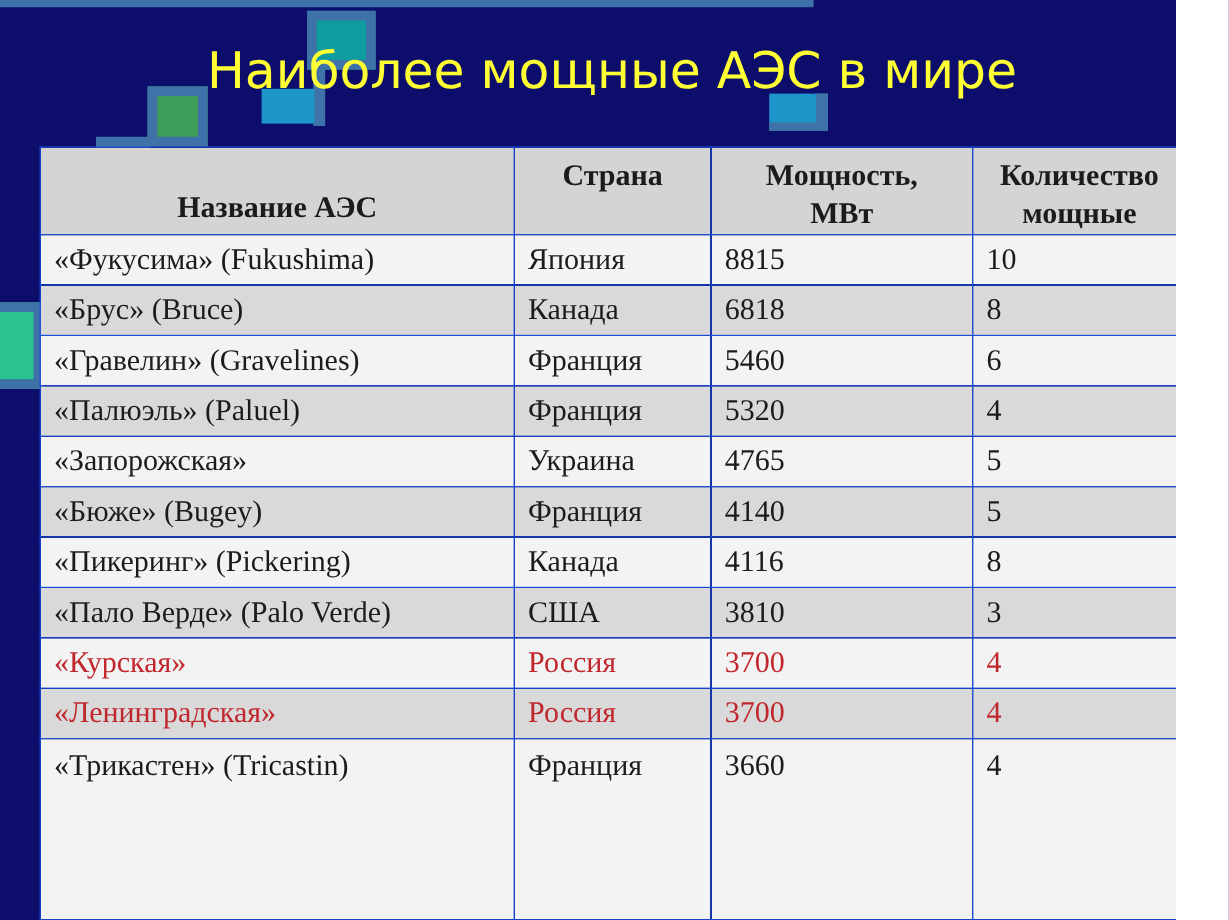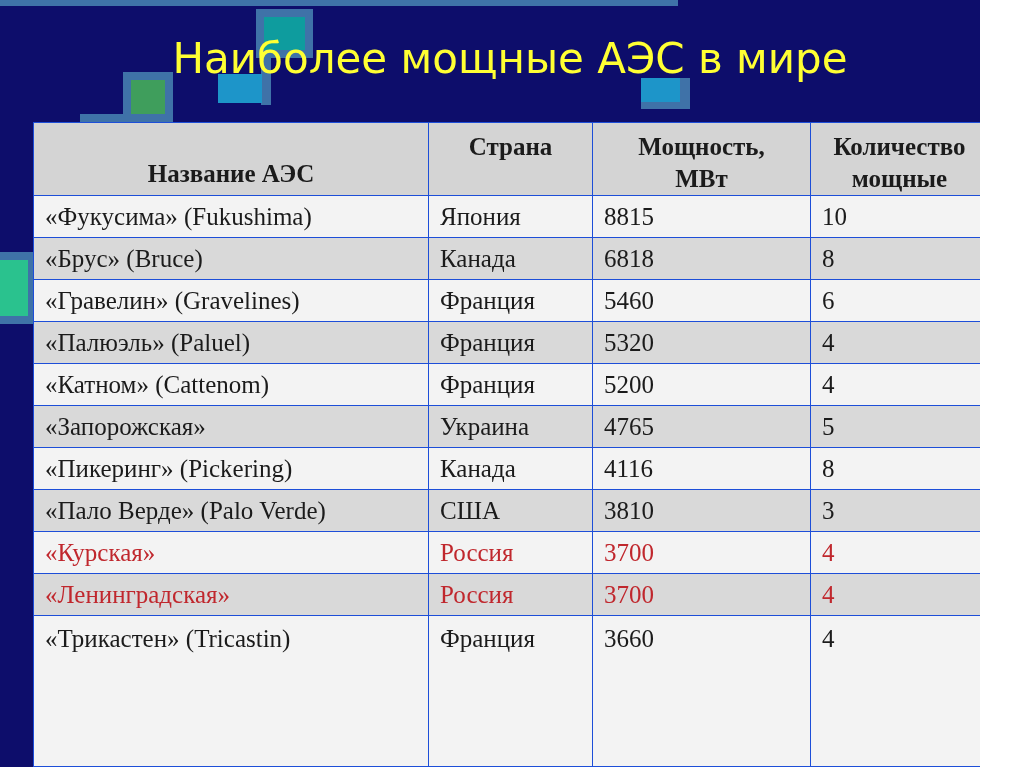--- a/index.html
+++ b/index.html
@@ -97,29 +97,29 @@
             <td>5460</td>
             <td>6</td>
           </tr>
           <tr>
             <td>«Палюэль» (Paluel)</td>
             <td>Франция</td>
             <td>5320</td>
             <td>4</td>
           </tr>
           <tr>
-            <td>«Катном» (Cattenom)</td>
-            <td>Франция</td>
-            <td>5200</td>
-            <td>4</td>
-          </tr>
-          <tr>
             <td>«Запорожская»</td>
             <td>Украина</td>
             <td>4765</td>
+            <td>5</td>
+          </tr>
+          <tr>
+            <td>«Бюже» (Bugey)</td>
+            <td>Франция</td>
+            <td>4140</td>
             <td>5</td>
           </tr>
           <tr>
             <td>«Пикеринг» (Pickering)</td>
             <td>Канада</td>
             <td>4116</td>
             <td>8</td>
           </tr>
           <tr>
             <td>«Пало Верде» (Palo Verde)</td>

